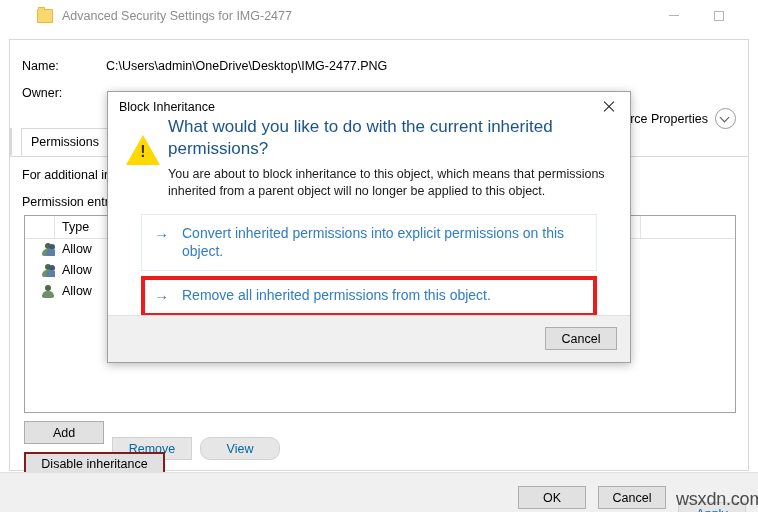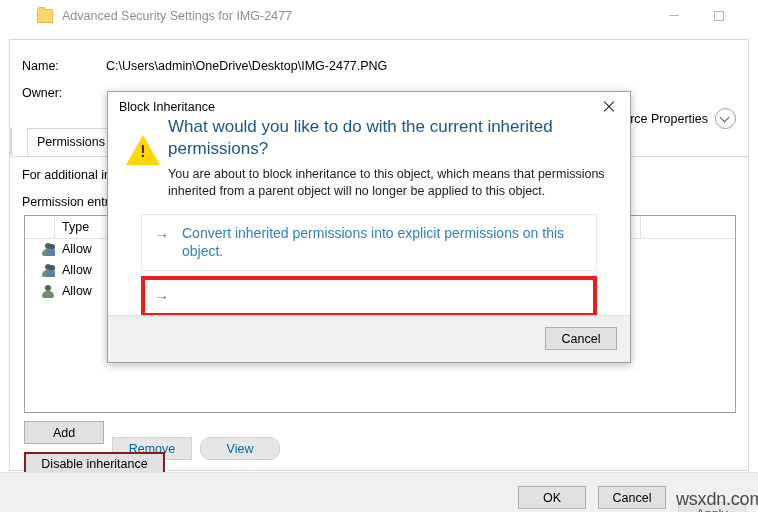--- a/index.html
+++ b/index.html
@@ -161,21 +161,21 @@
     box-sizing: border-box;
     display: flex;
     align-items: center;
     justify-content: center;
     font-size: 12.5px;
     color: #000;
     background: #ffffff;
     border: 1px solid #d8d8d8;
     border-bottom: 1px solid #ffffff;
   }
-  #tab-permissions { left: 17px; width: 88px; }
+  #tab-permissions { left: 11px; width: 88px; }
   #tab-auditing    { left: 99px; width: 74px; border-bottom-color: #d8d8d8; background: #f7f7f7; }
 
   
   #for-additional-info {
     position: absolute;
     left: 12px; top: 128px;
     font-size: 12.5px;
     white-space: nowrap;
   }
   #permission-entries-label {
@@ -565,20 +565,21 @@
   <div id="dialog-heading">What would you like to do with the current inherited permissions?</div>
   <div id="dialog-body">You are about to block inheritance to this object, which means that permissions inherited from a parent object will no longer be applied to this object.</div>
 
   <div class="choice" id="choice-convert">
     <span class="arrow-icon">→</span>
     <span class="choice-text">Convert inherited permissions into explicit permissions on this object.</span>
   </div>
 
   <div class="choice" id="choice-remove">
     <span class="arrow-icon">→</span>
+    <span class="choice-text">Remove all inherited permissions from this object.</span>
   </div>
 
   <div id="highlight-box"></div>
 
   <div id="dialog-footer">
     <div id="dialog-cancel">Cancel</div>
   </div>
 </div>
 
 </body></html>

